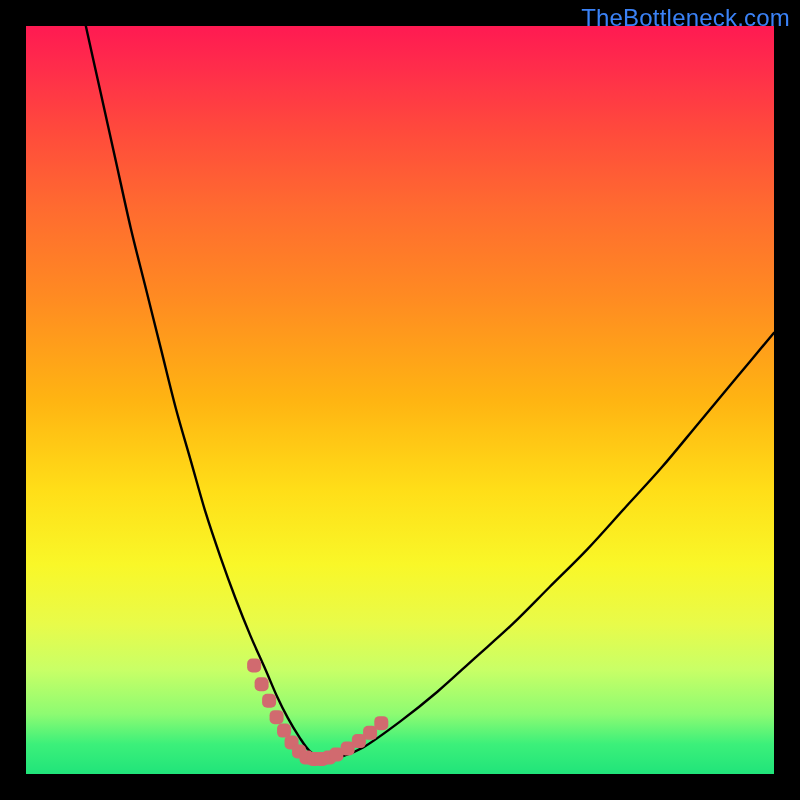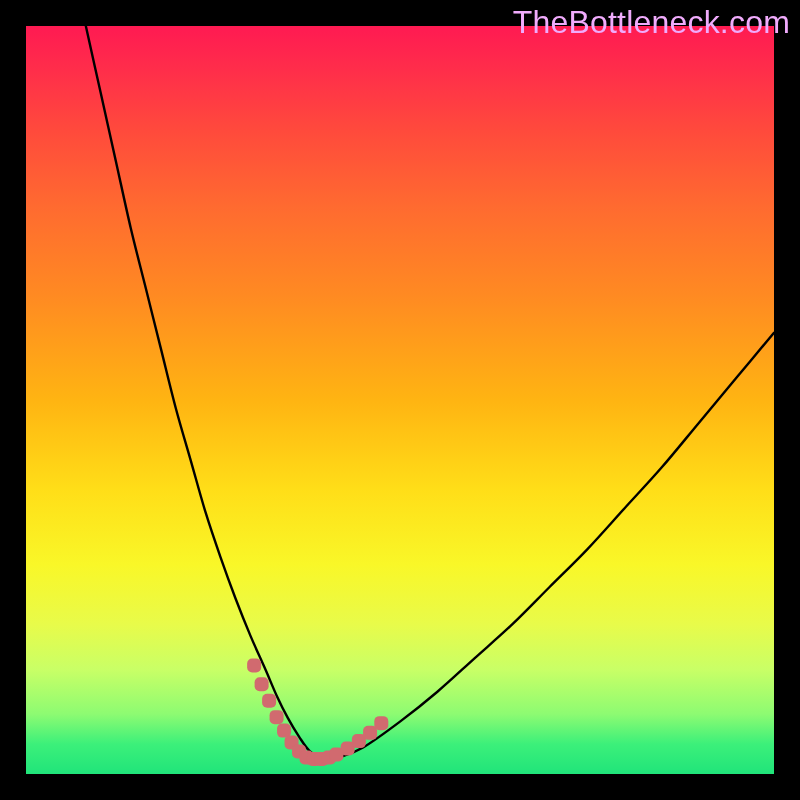--- a/index.html
+++ b/index.html
@@ -40,22 +40,22 @@
       #c9ff66 86%,
       #8dfb72 92%,
       #3cf07a 96%,
       #20e47a 100%
     );
   }
   .watermark {
     position: absolute;
     top: 4px;
     right: 10px;
-    color: #f0abfc;
-    font-size: 32px;
+    color: #3b82f6;
+    font-size: 24px;
     font-weight: 400;
     letter-spacing: 0.2px;
     user-select: none;
   }
   svg.curve {
     position: absolute;
     left: 0;
     top: 0;
     width: 748px;
     height: 748px;

